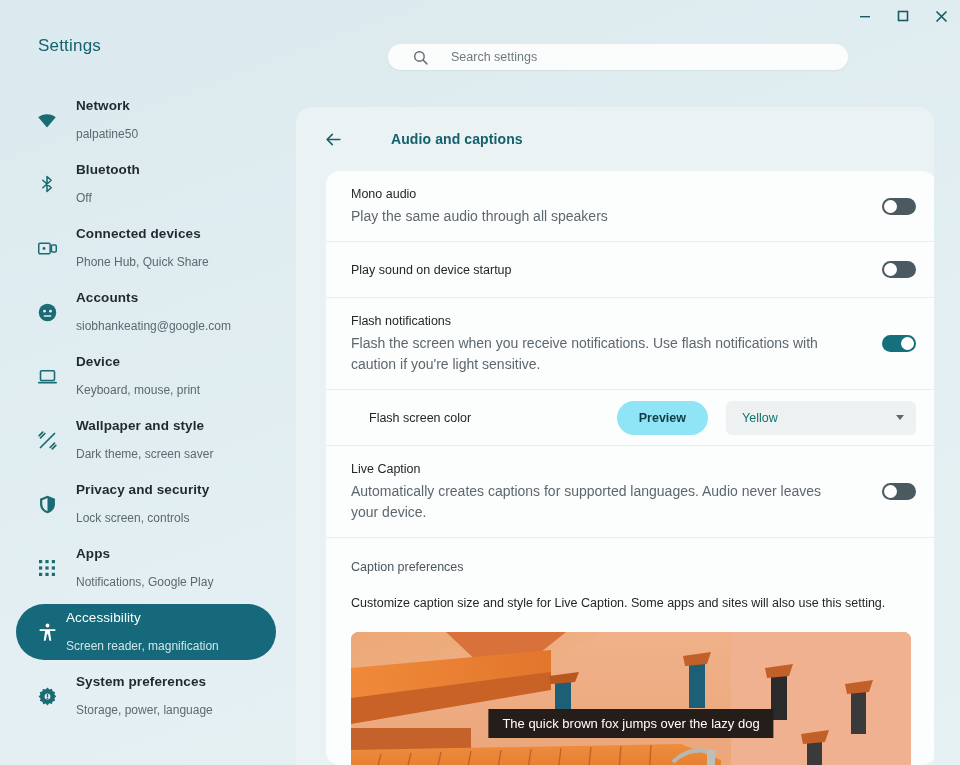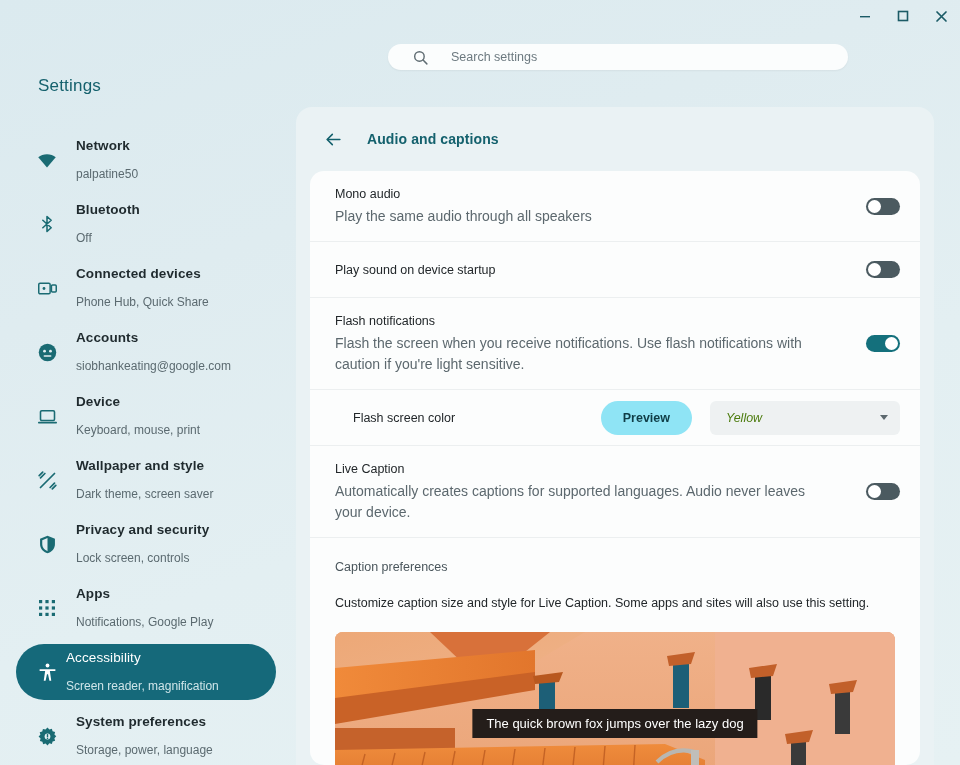--- a/index.html
+++ b/index.html
@@ -33,21 +33,21 @@
     cursor: pointer;
   }
   .wc-btn svg { display:block; }
 
   
   .sidebar {
     position: absolute;
     left: 0; top: 0;
     width: 292px;
     height: 614px;
-    padding-top: 76px;
+    padding-top: 36px;
   }
   .app-title {
     font-size: 17px;
     color: #15616d;
     padding-left: 38px;
     letter-spacing: .2px;
     margin-bottom: 36px;
   }
   .nav-list { padding: 0 16px; }
 
@@ -124,25 +124,26 @@
     align-items: center;
     gap: 24px;
     padding-left: 28px;
   }
   .back-arrow { color:#14616d; display:flex; cursor:pointer; }
   .panel-title {
     font-size: 14px;
     font-weight: bold;
     color: #14616d;
     letter-spacing: .1px;
+    margin-left: 24px;
   }
 
   .card {
     position: absolute;
-    left: 14px; top: 64px;
+    left: 30px; top: 64px;
     width: 610px;
     background: #fcfdfd;
     border-radius: 14px;
     overflow: hidden;
     height: 594px;
   }
 
   .row {
     display: flex;
     align-items: center;
@@ -216,22 +217,21 @@
     background: #eef1f2;
     border-radius: 6px;
     display: flex;
     align-items: center;
     padding: 0 12px 0 16px;
     cursor: pointer;
   }
   .dropdown-value {
     flex: 1;
     font-size: 12.5px;
-    color: #4d7c0f;
-    font-style: italic;
+    color: #0f766e;
   }
   .caret {
     width:0; height:0;
     border-left: 4px solid transparent;
     border-right: 4px solid transparent;
     border-top: 5px solid #5c686e;
   }
 
   
   .prefs {

